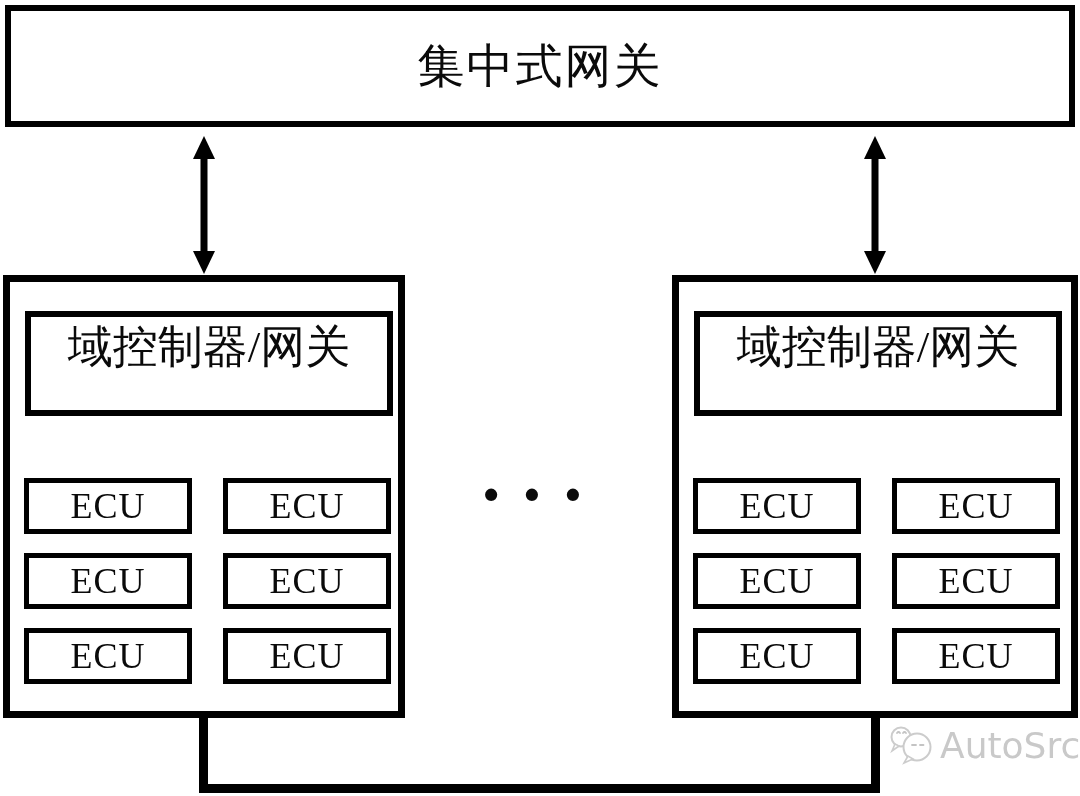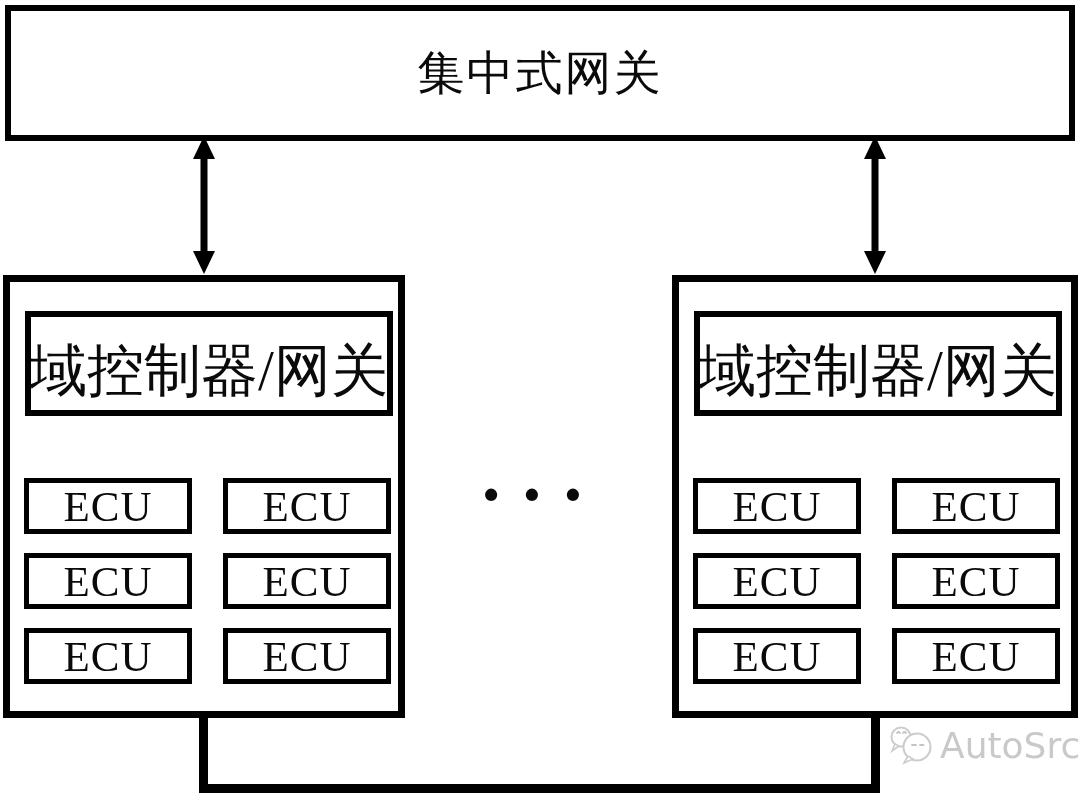--- a/index.html
+++ b/index.html
@@ -22,21 +22,21 @@
     position: absolute;
     box-sizing: border-box;
     border: 6px solid #000000;
     background: #ffffff;
     display: flex;
     align-items: center;
     justify-content: center;
   }
   .gateway-box {
     left: 5px; top: 5px;
-    width: 1070px; height: 136px;
+    width: 1070px; height: 122px;
     border-width: 6px;
   }
   .gateway-label {
     font-size: 47px;
     letter-spacing: 2px;
     white-space: nowrap;
   }
   .domain-box {
     position: absolute;
     box-sizing: border-box;
@@ -45,41 +45,41 @@
   }
   .domain-left  { left: 3px;   top: 275px; width: 402px; height: 443px; }
   .domain-right { left: 672px; top: 275px; width: 406px; height: 443px; }
   .domain-header {
     position: absolute;
     box-sizing: border-box;
     left: 15px; top: 29px;
     width: 368px; height: 105px;
     border: 6px solid #000000;
     display: flex;
-    align-items: flex-end;
+    align-items: flex-start;
     justify-content: center;
-    font-size: 57px;
+    font-size: 45px;
     white-space: nowrap;
   }
   .ecu-grid {
     position: absolute;
     left: 14px; top: 196px;
     display: grid;
     grid-template-columns: 168px 168px;
     column-gap: 31px;
     row-gap: 19px;
   }
   .ecu-box {
     box-sizing: border-box;
     width: 168px; height: 56px;
     border: 5px solid #000000;
     display: flex;
     align-items: center;
     justify-content: center;
-    font-size: 43px;
+    font-size: 36px;
     letter-spacing: 1px;
   }
   .arrow {
     position: absolute;
     width: 24px; height: 144px;
     top: 132px;
   }
   .arrow-left  { left: 192px; }
   .arrow-right { left: 863px; }
   .bus-connector {

